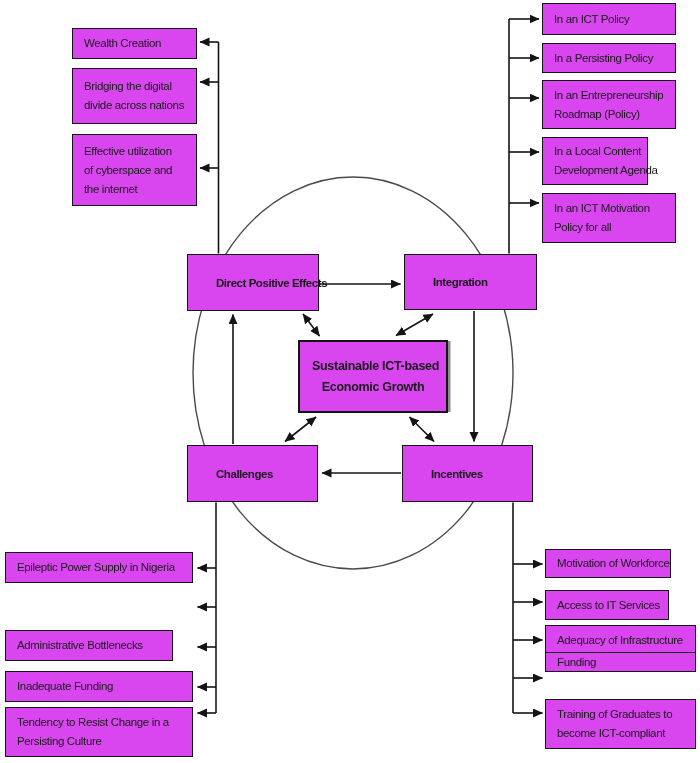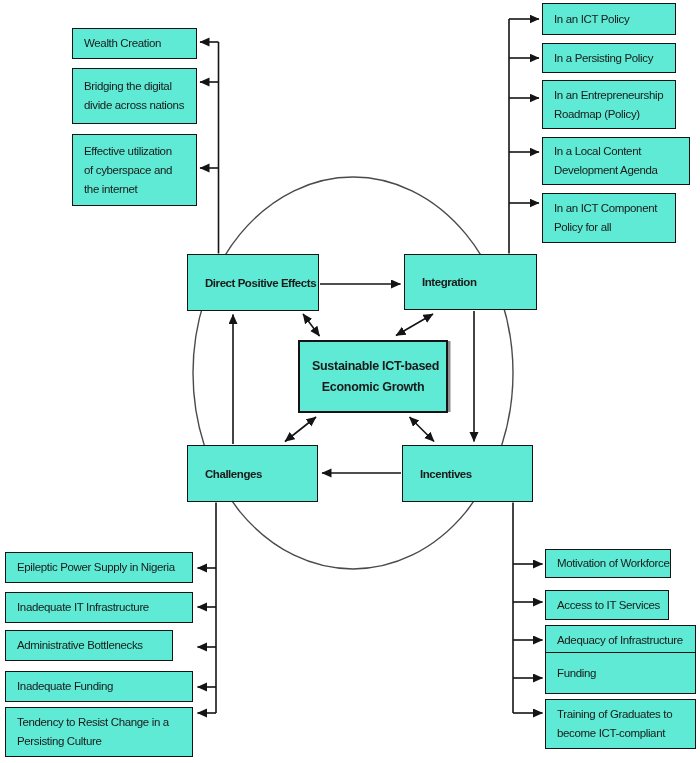--- a/index.html
+++ b/index.html
@@ -3,31 +3,31 @@
 <meta charset="utf-8">
 <style>
   * { margin:0; padding:0; box-sizing:border-box; }
   html,body { background:#ffffff; }
   .stage {
     position:relative; width:700px; height:763px; background:#ffffff;
     font-family:"Liberation Sans", sans-serif; color:#1a1a1a; overflow:hidden;
   }
   .lines-svg { position:absolute; left:0; top:0; z-index:0; }
   .box {
-    position:absolute; z-index:1; background:#5eead4;
+    position:absolute; z-index:1; background:#d946ef;
     border:1.5px solid #141414;
     display:flex; flex-direction:column; justify-content:center;
   }
   .list-box {
     padding:2px 5px 2px 11px;
     font-size:11.5px; letter-spacing:-0.35px; line-height:19px;
     font-weight:500;
   }
   .main-box {
-    padding-left:17px;
+    padding-left:28px;
     font-weight:bold; font-size:11.5px; letter-spacing:-0.45px; line-height:16px;
   }
   .center-box {
     border-width:2px;
     text-align:center; font-weight:bold; font-size:12.5px;
     letter-spacing:-0.3px; line-height:21px; padding:0 12px;
     box-shadow:3.5px 0 0 -1px #8c8c8c;
   }
   .ln { white-space:nowrap; }
   .center-box .ln { white-space:nowrap; }
@@ -102,26 +102,26 @@
   <div class="box list-box" style="left:542px;top:3px;width:134px;height:32px">
     <div class="ln">In an ICT Policy</div>
   </div>
   <div class="box list-box" style="left:542px;top:43px;width:134px;height:30px">
     <div class="ln">In a Persisting Policy</div>
   </div>
   <div class="box list-box" style="left:542px;top:80px;width:134px;height:49px">
     <div class="ln">In an Entrepreneurship</div>
     <div class="ln">Roadmap (Policy)</div>
   </div>
-  <div class="box list-box" style="left:542px;top:137px;width:148px;height:48px">
+  <div class="box list-box" style="left:542px;top:137px;width:106px;height:48px">
     <div class="ln">In a Local Content</div>
     <div class="ln">Development Agenda</div>
   </div>
   <div class="box list-box" style="left:542px;top:193px;width:134px;height:50px">
-    <div class="ln">In an ICT Component</div>
+    <div class="ln">In an ICT Motivation</div>
     <div class="ln">Policy for all</div>
   </div>
 
   <div class="box main-box" style="left:187px;top:254px;width:132px;height:57px">
     <div class="ln">Direct Positive Effects</div>
   </div>
   <div class="box main-box" style="left:404px;top:254px;width:133px;height:56px">
     <div class="ln">Integration</div>
   </div>
   <div class="box main-box" style="left:187px;top:445px;width:131px;height:57px">
@@ -132,44 +132,41 @@
   </div>
 
   <div class="box center-box" style="left:298px;top:340px;width:150px;height:73px">
     <div class="ln">Sustainable ICT-based</div>
     <div class="ln">Economic Growth</div>
   </div>
 
   <div class="box list-box" style="left:5px;top:552px;width:188px;height:31px">
     <div class="ln">Epileptic Power Supply in Nigeria</div>
   </div>
-  <div class="box list-box" style="left:5px;top:592px;width:188px;height:31px">
-    <div class="ln">Inadequate IT Infrastructure</div>
-  </div>
   <div class="box list-box" style="left:5px;top:630px;width:168px;height:31px">
     <div class="ln">Administrative Bottlenecks</div>
   </div>
   <div class="box list-box" style="left:5px;top:671px;width:188px;height:31px">
     <div class="ln">Inadequate Funding</div>
   </div>
   <div class="box list-box" style="left:5px;top:707px;width:188px;height:50px">
     <div class="ln">Tendency to Resist Change in a</div>
     <div class="ln">Persisting Culture</div>
   </div>
 
   <div class="box list-box" style="left:545px;top:549px;width:126px;height:29px">
     <div class="ln">Motivation of Workforce</div>
   </div>
   <div class="box list-box" style="left:545px;top:590px;width:124px;height:30px">
     <div class="ln">Access to IT Services</div>
   </div>
   <div class="box list-box" style="left:545px;top:625px;width:151px;height:30px">
     <div class="ln">Adequacy of Infrastructure</div>
   </div>
-  <div class="box list-box" style="left:545px;top:652px;width:151px;height:42px">
+  <div class="box list-box" style="left:545px;top:652px;width:151px;height:20px">
     <div class="ln">Funding</div>
   </div>
   <div class="box list-box" style="left:545px;top:699px;width:151px;height:50px">
     <div class="ln">Training of Graduates to</div>
     <div class="ln">become ICT-compliant</div>
   </div>
 
 </div>
 
 </body></html>

